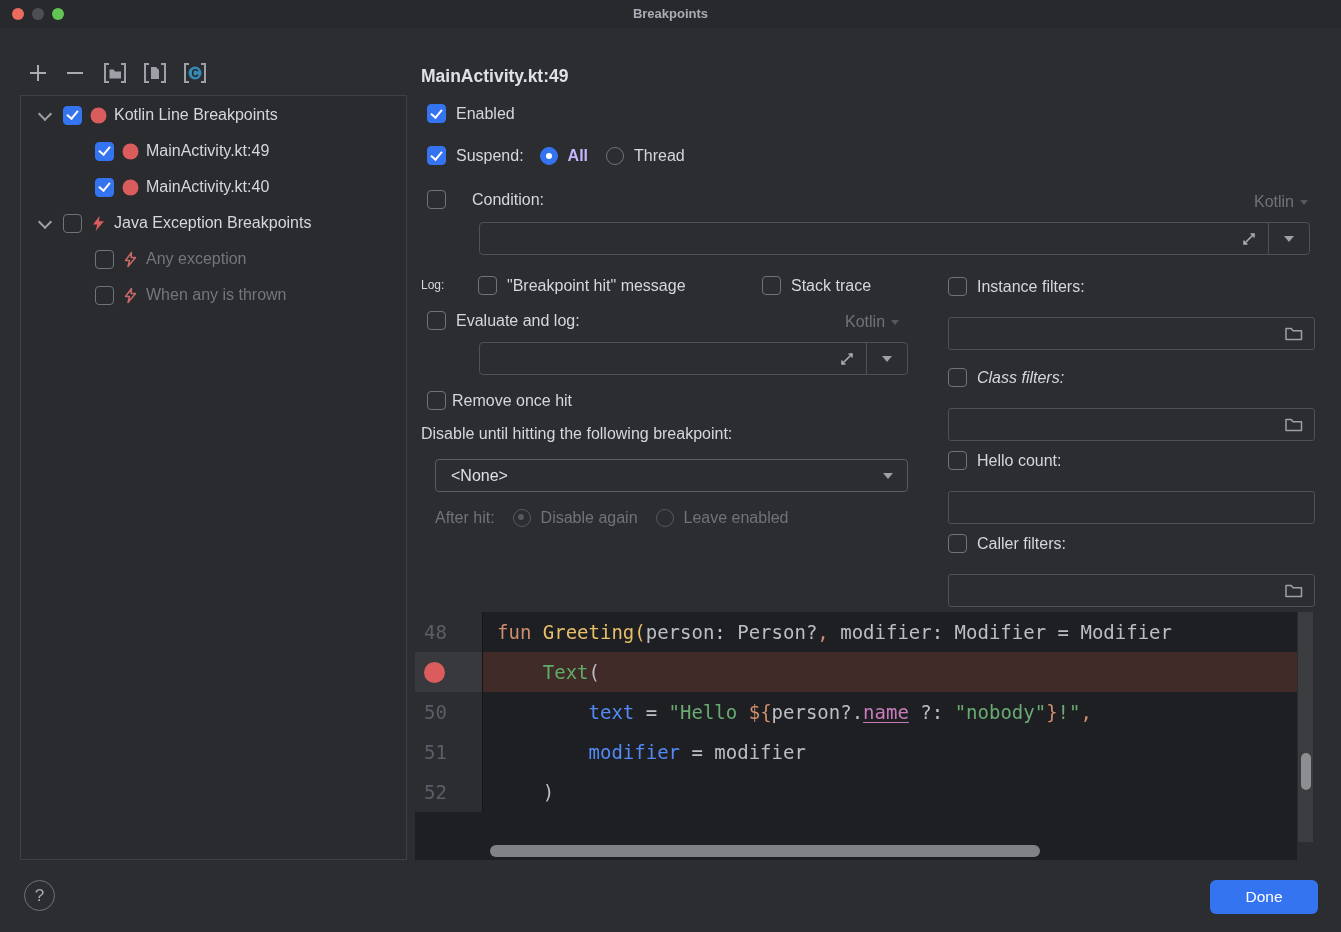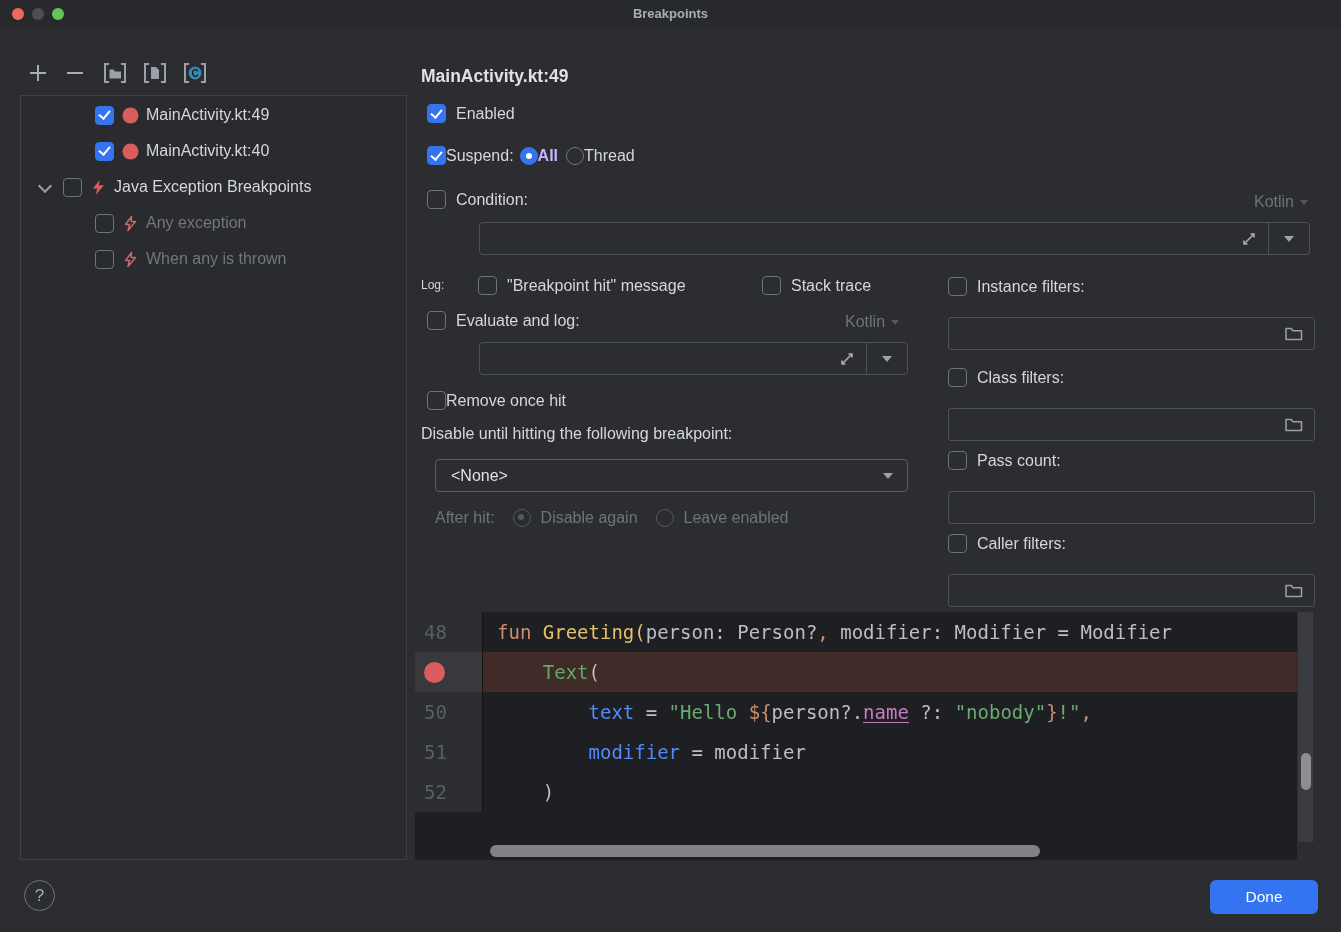--- a/index.html
+++ b/index.html
@@ -113,20 +113,30 @@
   <div class="tb-icon" style="left:182px">
     <svg width="24" height="22" viewBox="0 0 24 22">
       <path d="M6 2H2v18h4M18 2h4v18h-4" stroke="#9DA0A8" stroke-width="2" fill="none"></path>
       <circle cx="12" cy="11" r="6.5" fill="#3689B5"></circle>
       <text x="12" y="15" text-anchor="middle" font-size="10" font-weight="bold" fill="#1E1F22" font-family="Liberation Sans,sans-serif">C</text>
     </svg>
   </div>
 
   <div id="tree-panel" class="abs">
       <div class="tree-row">
+        <span class="chev"></span>
+        <span class="cb checked"></span>
+        <span class="tree-ico">
+          <svg width="17" height="17" viewBox="0 0 17 17">
+            <circle cx="8.5" cy="8.5" r="8" fill="#DB5C5C"></circle>
+          </svg>
+        </span>
+        <span class="tree-label">Kotlin Line Breakpoints</span>
+      </div>
+      <div class="tree-row">
         <div class="tree-sel"></div>
         <span class="indent"></span>
         <span class="cb checked"></span>
         <span class="tree-ico">
           <svg width="17" height="17" viewBox="0 0 17 17">
             <circle cx="8.5" cy="8.5" r="8" fill="#DB5C5C"></circle>
           </svg>
         </span>
         <span class="tree-label">MainActivity.kt:49</span>
       </div>
@@ -172,30 +182,30 @@
       </div>
     </div>
 
   <div class="lbl" style="left:421px;top:66px;font-size:17.5px;font-weight:bold;color:#DFE1E5">MainActivity.kt:49</div>
 
   <div class="hrow" style="left:427px;top:104px;gap:10px">
     <span class="cb checked"></span>
     <span style="font-size:16px">Enabled</span>
   </div>
 
-  <div class="hrow" style="left:427px;top:146px;">
+  <div class="hrow" style="left:427px;top:146px;gap:10px">
     <span class="cb checked"></span>
     <span style="font-size:16px">Suspend:</span>
     <span class="radio sel" style="margin-left:6px"></span>
     <span style="font-weight:bold;font-size:16px;color:#c4b5fd">All</span>
     <span class="radio" style="margin-left:8px"></span>
     <span style="font-size:16px">Thread</span>
   </div>
 
-  <div class="hrow" style="left:427px;top:190px;gap:10px">
+  <div class="hrow" style="left:427px;top:190px;gap:26px">
     <span class="cb"></span>
     <span style="font-size:16px">Condition:</span>
   </div>
   <div class="lang-sel" style="right:33px;top:193px">
     <span>Kotlin</span>
     <span class="lang-tri"></span>
   </div>
   <div class="input-group" style="left:479px;top:222px;width:831px;height:33px">
     <input type="text" value="" style="">
     <span class="ig-btn">
@@ -233,21 +243,21 @@
       <svg width="16" height="16" viewBox="0 0 16 16">
           <path d="M3 13L13 3M9.5 3H13v3.5M6.5 13H3V9.5" stroke="#A8ABB2" stroke-width="1.6" fill="none"></path>
         </svg>
     </span>
     <span class="ig-sep"></span>
     <span class="ig-btn" style="width:40px">
         <span class="tri-down"></span>
       </span>
   </div>
 
-  <div class="hrow" style="left:427px;top:391px;gap:0">
+  <div class="hrow" style="left:427px;top:391px;gap:6px">
     <span class="cb"></span>
     <span style="font-size:16px">Remove once hit</span>
   </div>
 
   <div class="lbl" style="left:421px;top:425px;font-size:16px">Disable until hitting the following breakpoint:</div>
   <div class="combo" style="left:435px;top:459px;width:473px;height:33px">
     <span class="val">&lt;None&gt;</span>
     <span class="ig-btn">
         <span class="tri-down"></span>
       </span>
@@ -268,33 +278,33 @@
       <div class="filter-input" style="left: 948px; top: 317px; width: 367px; height: 33px;">
         <input type="text" style="">
         <span class="folder">
           <svg width="20" height="17" viewBox="0 0 20 17">
             <path d="M2 3.5h5.2l1.8 2.3h8.5v8.7H2z" fill="none" stroke="#9DA0A8" stroke-width="1.5" stroke-linejoin="round"></path>
           </svg>
         </span>
       </div>
       <div class="hrow" style="left: 948px; top: 368px; gap: 10px;">
         <span class="cb"></span>
-        <span style="font-size: 16px;">Class filters:</span>
+        <span style="font-size: 16px; font-style: italic;">Class filters:</span>
       </div>
       <div class="filter-input" style="left: 948px; top: 408px; width: 367px; height: 33px;">
         <input type="text" style="">
         <span class="folder">
           <svg width="20" height="17" viewBox="0 0 20 17">
             <path d="M2 3.5h5.2l1.8 2.3h8.5v8.7H2z" fill="none" stroke="#9DA0A8" stroke-width="1.5" stroke-linejoin="round"></path>
           </svg>
         </span>
       </div>
       <div class="hrow" style="left: 948px; top: 451px; gap: 10px;">
         <span class="cb"></span>
-        <span style="font-size: 16px;">Pass count:</span>
+        <span style="font-size: 16px;">Hello count:</span>
       </div>
       <div class="filter-input" style="left: 948px; top: 491px; width: 367px; height: 33px;">
         <input type="text" style="">
       </div>
       <div class="hrow" style="left: 948px; top: 534px; gap: 10px;">
         <span class="cb"></span>
         <span style="font-size: 16px;">Caller filters:</span>
       </div>
       <div class="filter-input" style="left: 948px; top: 574px; width: 367px; height: 33px;">
         <input type="text" style="">

